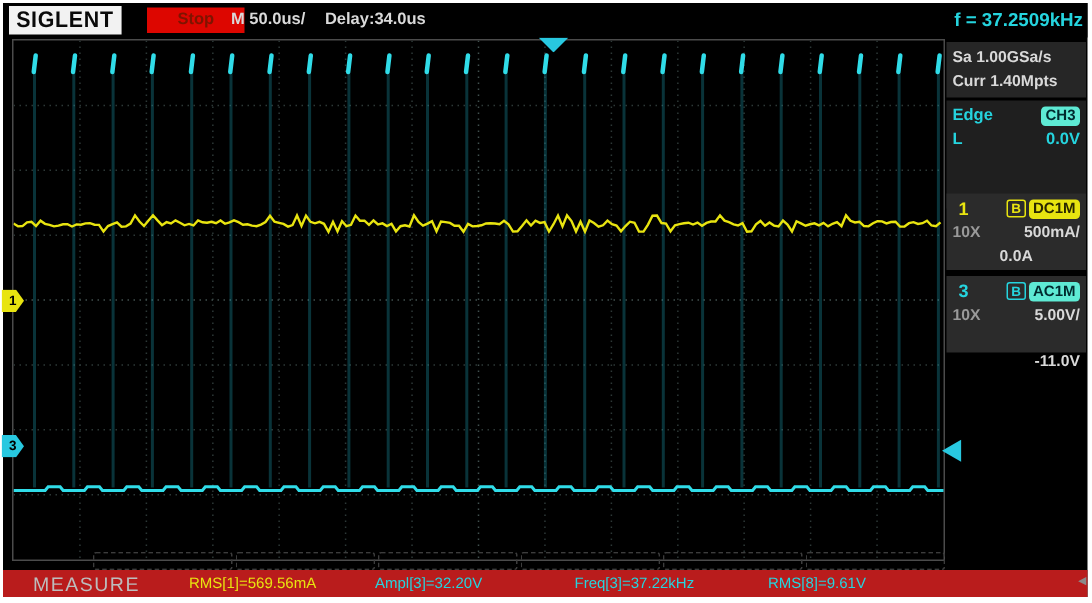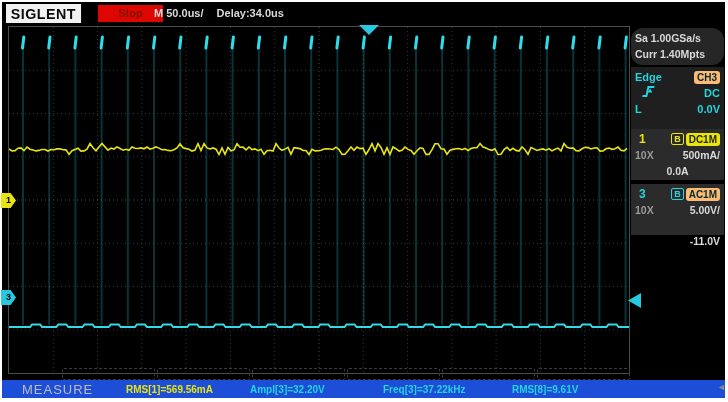--- a/index.html
+++ b/index.html
@@ -27,48 +27,49 @@
     clip-path:polygon(0 0,100% 0,50% 100%);}
   .triglevel{position:absolute;right:-12px;width:13px;height:15px;background:#28c8e0;
     clip-path:polygon(100% 0,0 50%,100% 100%);}
   
   #sidebar{position:absolute;left:629px;top:24px;width:93px;height:348px;}
   .sbox{position:absolute;left:0;width:93px;background:#262626;box-sizing:border-box;padding:2px 4px;}
   .row{display:flex;justify-content:space-between;align-items:center;height:16px;}
   .white{color:#d9d9d9;font-size:10.5px;font-weight:bold;}
   .cyantxt{color:#25d4de;font-size:11px;font-weight:bold;}
   .badge{font-size:10px;font-weight:bold;border-radius:3px;padding:0 3px;line-height:13px;}
-  .badge.cy{background:#fdba74;color:#002a2e;}
+  .badge.cy{background:#5eead4;color:#002a2e;}
   .badge.yl{background:#e8e410;color:#2a2800;}
   .bwicon{font-size:9px;font-weight:bold;border:1px solid currentColor;border-radius:2px;
     padding:0 2px;line-height:10px;}
   .chnum{font-size:12px;font-weight:bold;padding-left:4px;}
   .yellow{color:#e8e410;}
   .cyan{color:#25d4de;}
   .grey{color:#9a9a9a;}
   
   #menustrip{position:absolute;left:60px;top:366px;width:568px;height:12px;display:flex;gap:2px;}
   .menu-cell{flex:1;border:1px dashed #3c3c3c;border-radius:2px;}
-  #bottombar{position:absolute;left:0;top:378px;width:723px;height:18px;background:#1d4ed8;}
+  #bottombar{position:absolute;left:0;top:378px;width:723px;height:18px;background:#b91c1c;}
   .measlabel{position:absolute;left:20px;top:2px;color:#bdbdbd;font-size:13px;letter-spacing:1px;}
-  .meas{position:absolute;top:4px;font-size:10px;font-weight:bold;white-space:nowrap;text-align:right;}
+  .meas{position:absolute;top:4px;font-size:10px;font-weight:normal;white-space:nowrap;text-align:right;}
   .corner-icon{position:absolute;left:717px;top:382px;color:#8a8a8a;font-size:9px;}
 </style>
 </head>
 <body>
 
 <div id="scope">
 
   <div id="topbar">
     <div class="logo">SIGLENT</div>
     <div class="stopbadge">Stop</div>
     <div class="tbinfo">
       <span>M 50.0us/</span>
       <span>Delay:34.0us</span>
     </div>
+    <div class="fcounter">f = 37.2509kHz</div>
   </div>
 
   <div id="grid">
     <svg id="gridsvg" width="620" height="346">
         <line x1="44.3" y1="0" x2="44.3" y2="346" stroke="#2d3837" stroke-width="1" stroke-dasharray="1 3"></line>
         <line x1="88.6" y1="0" x2="88.6" y2="346" stroke="#2d3837" stroke-width="1" stroke-dasharray="1 3"></line>
         <line x1="132.9" y1="0" x2="132.9" y2="346" stroke="#2d3837" stroke-width="1" stroke-dasharray="1 3"></line>
         <line x1="177.1" y1="0" x2="177.1" y2="346" stroke="#2d3837" stroke-width="1" stroke-dasharray="1 3"></line>
         <line x1="221.4" y1="0" x2="221.4" y2="346" stroke="#2d3837" stroke-width="1" stroke-dasharray="1 3"></line>
         <line x1="265.7" y1="0" x2="265.7" y2="346" stroke="#2d3837" stroke-width="1" stroke-dasharray="1 3"></line>
@@ -139,44 +140,33 @@
         <path d="M 0 300 L 21.1 300 L 23.1 297.5 L 31.1 297.5 L 33.1 300 L 47.3 300 L 49.3 297.5 L 57.3 297.5 L 59.3 300 L 73.5 300 L 75.5 297.5 L 83.5 297.5 L 85.5 300 L 99.7 300 L 101.7 297.5 L 109.7 297.5 L 111.7 300 L 125.9 300 L 127.9 297.5 L 135.9 297.5 L 137.9 300 L 152.1 300 L 154.1 297.5 L 162.1 297.5 L 164.1 300 L 178.3 300 L 180.3 297.5 L 188.3 297.5 L 190.3 300 L 204.5 300 L 206.5 297.5 L 214.5 297.5 L 216.5 300 L 230.7 300 L 232.7 297.5 L 240.7 297.5 L 242.7 300 L 256.9 300 L 258.9 297.5 L 266.9 297.5 L 268.9 300 L 283.1 300 L 285.1 297.5 L 293.1 297.5 L 295.1 300 L 309.3 300 L 311.3 297.5 L 319.3 297.5 L 321.3 300 L 335.5 300 L 337.5 297.5 L 345.5 297.5 L 347.5 300 L 361.7 300 L 363.7 297.5 L 371.7 297.5 L 373.7 300 L 387.9 300 L 389.9 297.5 L 397.9 297.5 L 399.9 300 L 414.1 300 L 416.1 297.5 L 424.1 297.5 L 426.1 300 L 440.3 300 L 442.3 297.5 L 450.3 297.5 L 452.3 300 L 466.5 300 L 468.5 297.5 L 476.5 297.5 L 478.5 300 L 492.7 300 L 494.7 297.5 L 502.7 297.5 L 504.7 300 L 518.9 300 L 520.9 297.5 L 528.9 297.5 L 530.9 300 L 545.1 300 L 547.1 297.5 L 555.1 297.5 L 557.1 300 L 571.3 300 L 573.3 297.5 L 581.3 297.5 L 583.3 300 L 597.5 300 L 599.5 297.5 L 607.5 297.5 L 609.5 300 L 623.7 300 L 625.7 297.5 L 633.7 297.5 L 635.7 300 L 620 300" stroke="#30dce8" stroke-width="2" fill="none"></path>
         <path d="M 0 122 L 3 123.9 L 6 123.7 L 9 121.2 L 12 120.9 L 15 123.7 L 18 120.1 L 21 122.2 L 24 122.9 L 27 123.9 L 30 123.4 L 33 122.5 L 36 122.5 L 39 124.0 L 42 122.6 L 45 122.8 L 48 121.9 L 51 121.8 L 54 122.8 L 57 122.9 L 60 127.4 L 63 123.7 L 66 122.4 L 69 121.2 L 72 124.1 L 75 123.9 L 78 122.1 L 81 116.6 L 84 120.7 L 87 123.7 L 90 120.0 L 93 116.5 L 96 119.9 L 99 123.1 L 102 121.1 L 105 122.0 L 108 119.9 L 111 121.5 L 114 123.2 L 117 122.3 L 120 123.3 L 123 119.9 L 126 121.2 L 129 121.5 L 132 120.9 L 135 121.8 L 138 120.0 L 141 122.2 L 144 121.3 L 147 119.9 L 150 121.1 L 153 122.8 L 156 122.5 L 159 123.4 L 162 123.8 L 165 122.7 L 168 121.0 L 171 116.8 L 174 120.8 L 177 121.6 L 180 122.3 L 183 124.1 L 186 123.1 L 189 116.6 L 192 123.6 L 195 116.7 L 198 120.9 L 201 121.9 L 204 120.9 L 207 122.2 L 210 127.5 L 213 120.9 L 216 127.3 L 219 120.4 L 222 123.8 L 225 122.9 L 228 116.7 L 231 120.2 L 234 120.1 L 237 122.9 L 240 120.0 L 243 122.6 L 246 121.9 L 249 123.7 L 252 122.2 L 255 127.3 L 258 123.8 L 261 123.2 L 264 124.0 L 267 116.6 L 270 121.0 L 273 123.4 L 276 122.1 L 279 120.4 L 282 127.2 L 285 120.7 L 288 121.1 L 291 121.6 L 294 123.5 L 297 123.5 L 300 127.5 L 303 122.3 L 306 123.9 L 309 123.7 L 312 123.2 L 315 122.0 L 318 121.8 L 321 122.0 L 324 122.5 L 327 120.2 L 330 122.5 L 333 127.4 L 336 127.2 L 339 123.7 L 342 119.9 L 345 123.3 L 348 120.1 L 351 121.6 L 354 121.1 L 357 127.4 L 360 122.5 L 363 116.7 L 366 123.9 L 369 116.6 L 372 120.4 L 375 127.3 L 378 120.8 L 381 127.5 L 384 120.0 L 387 121.7 L 390 124.1 L 393 123.2 L 396 120.1 L 399 122.4 L 402 123.4 L 405 127.2 L 408 123.7 L 411 120.8 L 414 121.5 L 417 127.4 L 420 127.4 L 423 122.7 L 426 116.8 L 429 116.7 L 432 121.7 L 435 122.1 L 438 127.2 L 441 123.2 L 444 122.4 L 447 121.8 L 450 121.5 L 453 122.7 L 456 121.4 L 459 123.5 L 462 121.6 L 465 120.7 L 468 120.7 L 471 116.6 L 474 120.1 L 477 121.1 L 480 122.6 L 483 123.3 L 486 121.8 L 489 127.5 L 492 127.2 L 495 122.6 L 498 120.3 L 501 123.5 L 504 121.3 L 507 123.4 L 510 124.0 L 513 120.0 L 516 122.7 L 519 127.3 L 522 120.5 L 525 121.9 L 528 123.5 L 531 122.5 L 534 121.9 L 537 123.2 L 540 121.6 L 543 123.9 L 546 122.2 L 549 121.1 L 552 123.8 L 555 116.6 L 558 120.2 L 561 121.3 L 564 120.9 L 567 123.7 L 570 123.9 L 573 121.8 L 576 120.4 L 579 120.6 L 582 121.9 L 585 121.0 L 588 120.8 L 591 124.1 L 594 124.0 L 597 121.8 L 600 121.1 L 603 122.3 L 606 121.8 L 609 120.1 L 612 123.3 L 615 123.8 L 618 121.3" stroke="#e8e410" stroke-width="1.6" fill="none"></path>
       </svg>
     <div class="trigpos" style="left:350px;"></div>
     <div class="chmark" style="top:166px;background:#e8e410;">1</div>
     <div class="chmark" style="top:263px;background:#28c8e0;">3</div>
     <div class="triglevel" style="top:266px;"></div>
   </div>
 
   <div id="sidebar">
-    <div class="sbox" style="top:2px;height:37px;border-radius:12px;">
+    <div class="sbox" style="top:2px;height:37px;">
       <div class="row">
           <span class="white">Sa 1.00GSa/s</span>
         </div>
       <div class="row">
           <span class="white">Curr 1.40Mpts</span>
         </div>
     </div>
 
     <div class="sbox" style="top:41px;height:72px;background:#1f1f1f;">
       <div class="row">
         <span class="cyantxt">Edge</span>
         <span class="badge cy">CH3</span>
-      </div>
-      <div class="row">
-        <span style="padding-left:6px;">
-          <svg width="16" height="14" viewBox="0 0 16 14">
-              <g transform="skewX(-12)" stroke="#25d4de" stroke-width="2" fill="none">
-            <path d="M4 12 H8 V3 H14"></path>
-              </g>
-            <polygon points="6.6,8.5 11.4,8.5 9,4.5" fill="#25d4de"></polygon>
-          </svg>
-        </span>
-        <span class="cyantxt">DC</span>
       </div>
       <div class="row">
         <span class="cyantxt">L</span>
         <span class="cyantxt">0.0V</span>
       </div>
     </div>
 
     <div class="sbox" style="top:103px;height:51px;background:#2b2b2b;">
       <div class="row">
         <span class="chnum yellow">1</span>

